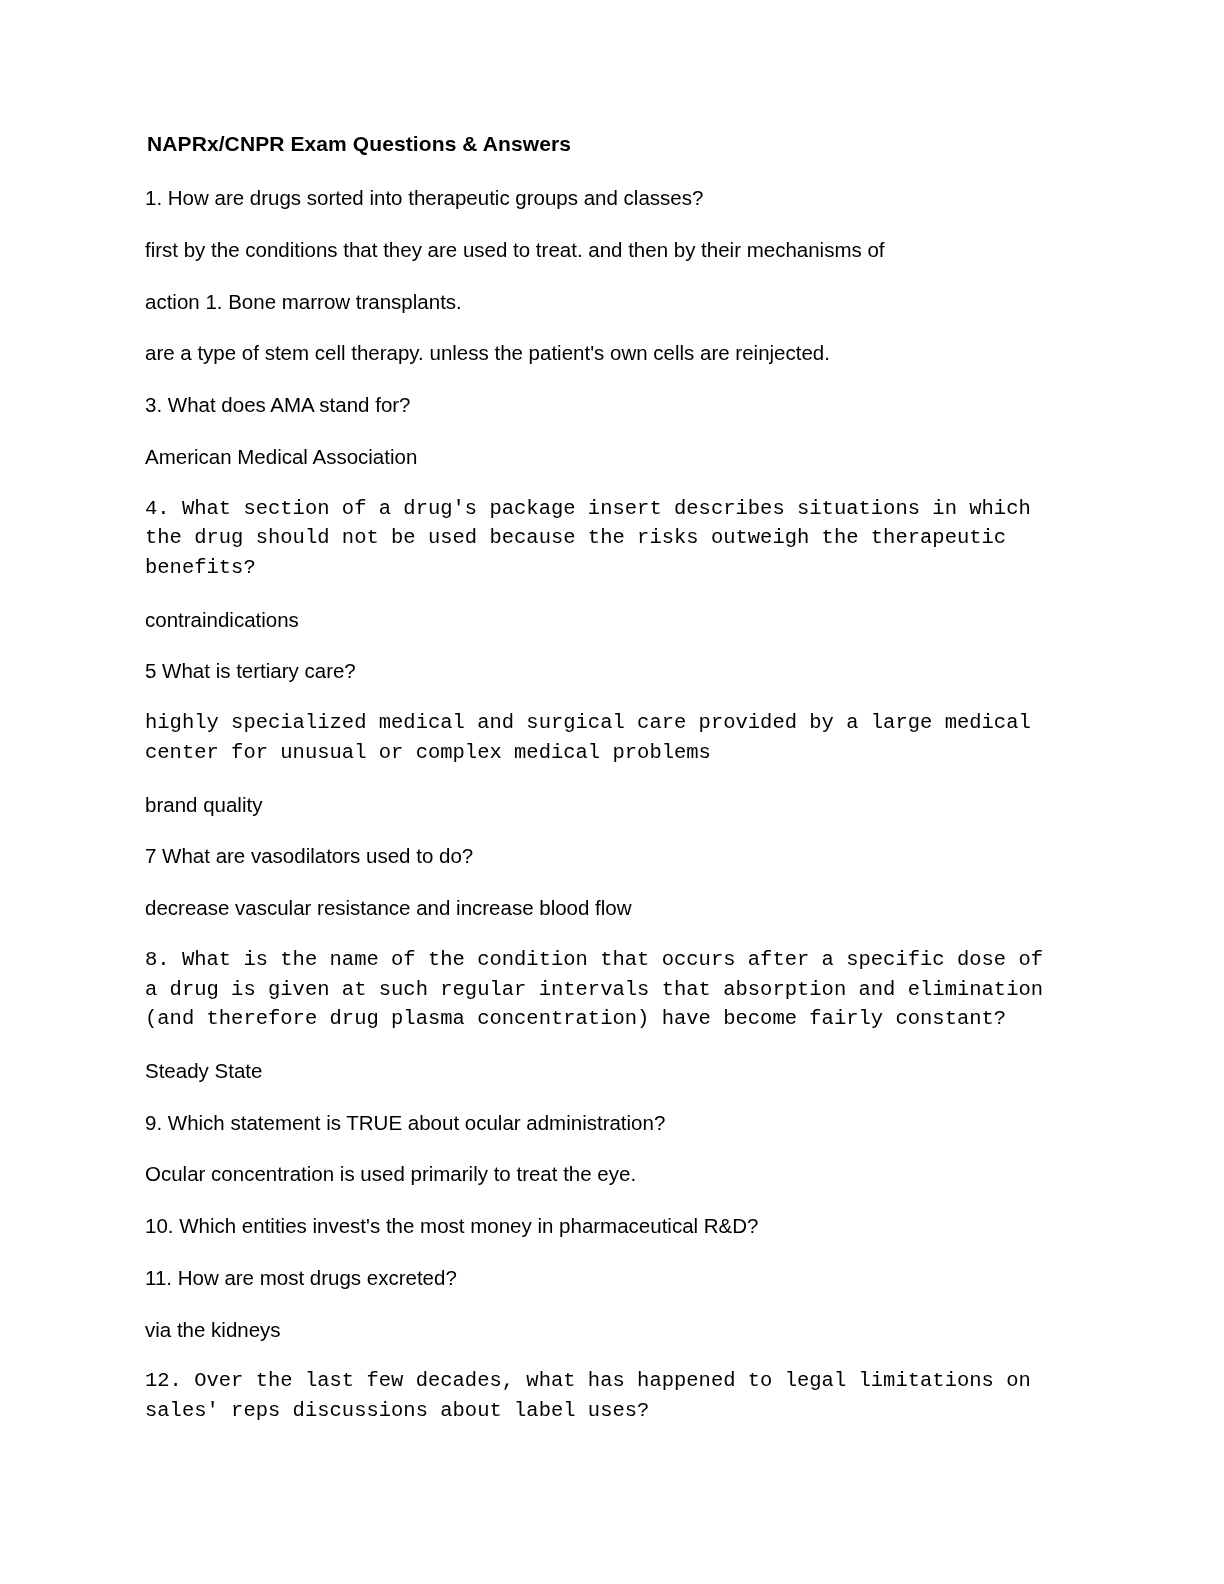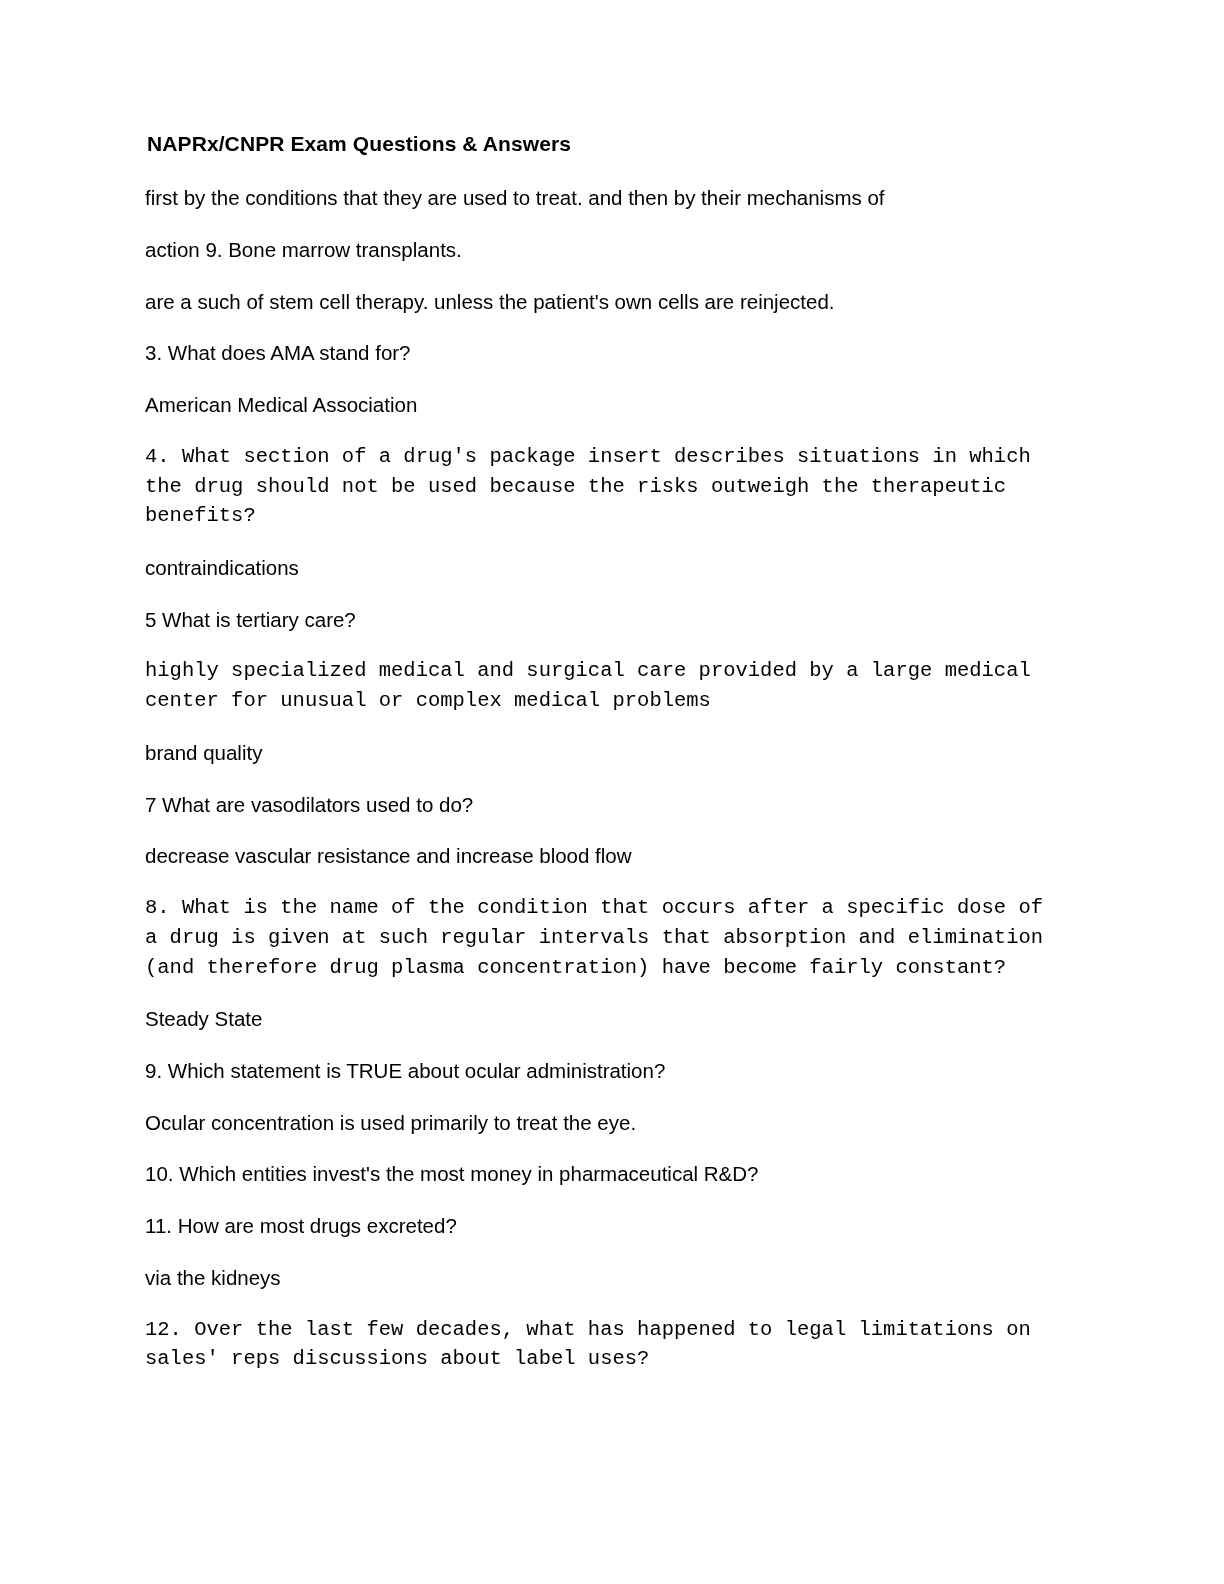--- a/index.html
+++ b/index.html
@@ -40,23 +40,24 @@
     font-family: Liberation Mono, monospace;
   }
 </style>
 </head>
 <body>
 
 <div class="page">
 
   <h1 class="doc-title">NAPRx/CNPR Exam Questions &amp; Answers</h1>
 
+  <p class="block">1. How are drugs sorted into therapeutic groups and classes?</p>
   <p class="block">first by the conditions that they are used to treat. and then by their mechanisms of</p>
-  <p class="block">action 9. Bone marrow transplants.</p>
-  <p class="block">are a such of stem cell therapy. unless the patient's own cells are reinjected.</p>
+  <p class="block">action 1. Bone marrow transplants.</p>
+  <p class="block">are a type of stem cell therapy. unless the patient's own cells are reinjected.</p>
   <p class="block">3. What does AMA stand for?</p>
   <p class="block">American Medical Association</p>
   <p class="block wide">4. What section of a drug's package insert describes situations in which the drug should not be used  because the risks outweigh the therapeutic benefits?</p>
   <p class="block">contraindications</p>
   <p class="block">5 What is tertiary care?</p>
   <p class="block wide">highly specialized medical and surgical care provided by a large medical center for unusual or complex  medical problems</p>
   <p class="block">brand quality</p>
   <p class="block">7 What are vasodilators used to do?</p>
   <p class="block">decrease vascular resistance and increase blood flow</p>
   <p class="block wide">8. What is the name of the condition that occurs after a specific dose of a drug is given at such regular  intervals that absorption and elimination (and therefore drug plasma concentration) have become fairly  constant?</p>

